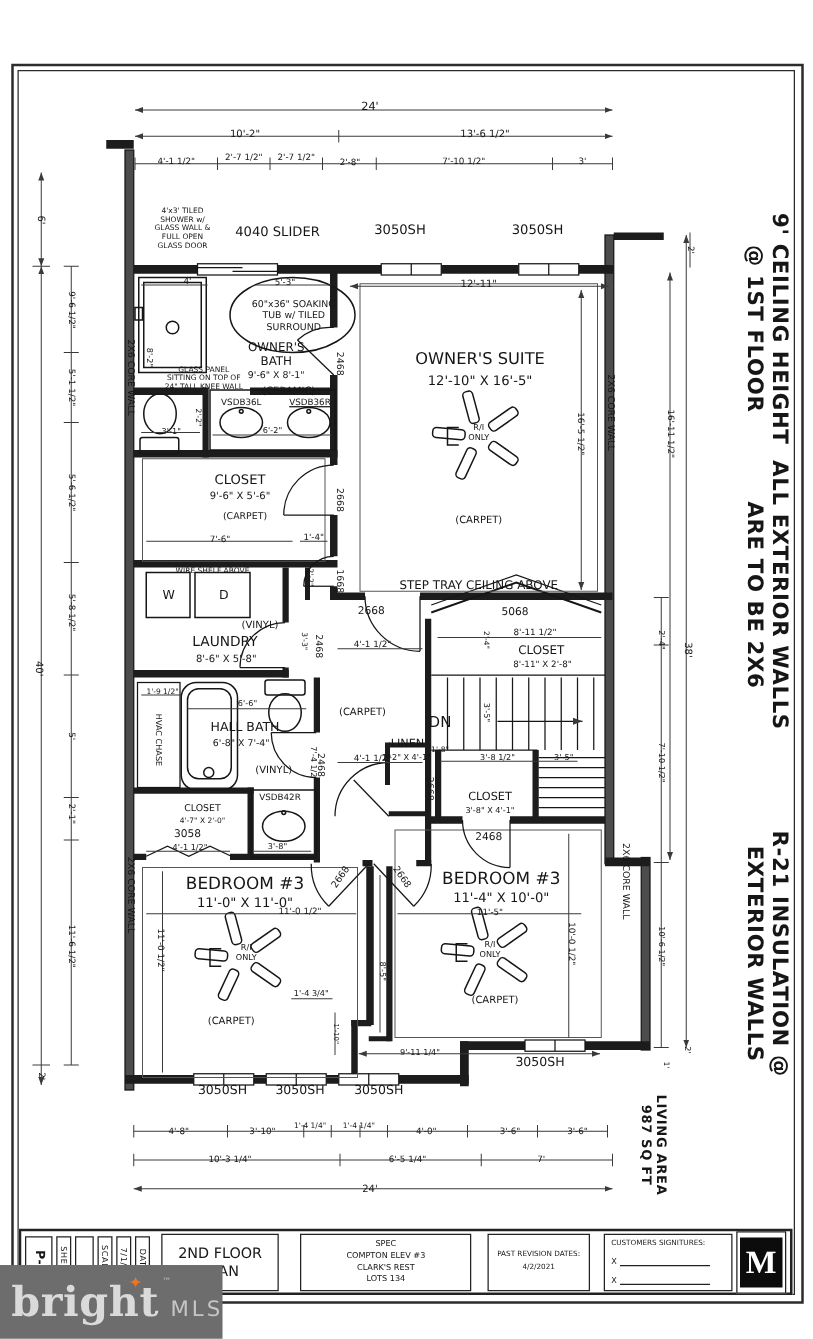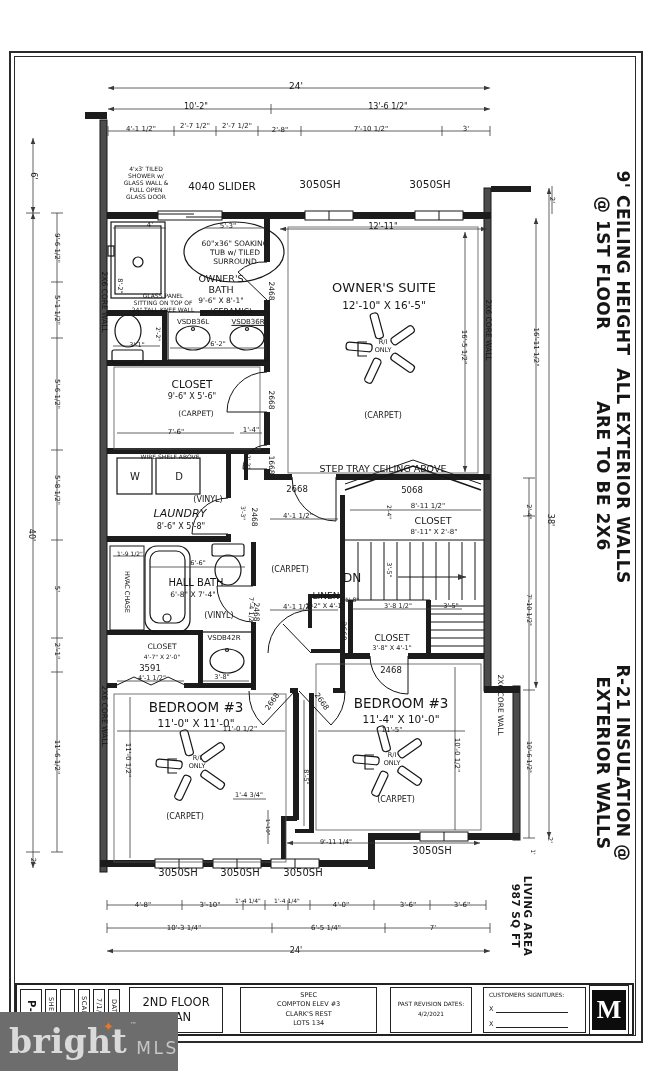--- a/index.html
+++ b/index.html
@@ -372,21 +372,21 @@
       <div class="lbl" style="left: 196px; top: 414px; font-size: 7.5px; transform: translate(-50%, -50%);">(CARPET)</div>
       <div class="lbl" style="left: 176px; top: 432px; font-size: 7px; transform: translate(-50%, -50%);">7'-6"</div>
       <div class="lbl" style="left: 251px; top: 430px; font-size: 7px; transform: translate(-50%, -50%);">1'-4"</div>
       <div class="lbl" style="left: 271px; top: 400px; font-size: 7.5px; transform: translate(-50%, -50%) rotate(90deg);">2668</div>
       <div class="lbl" style="left: 271px; top: 465px; font-size: 7.5px; transform: translate(-50%, -50%) rotate(90deg);">1668</div>
       <div class="lbl" style="left: 248px; top: 462px; font-size: 6px; transform: translate(-50%, -50%) rotate(90deg);">2'-2"</div>
       <div class="lbl" style="left: 170px; top: 457px; font-size: 6px; transform: translate(-50%, -50%);">WIRE SHELF ABOVE</div>
       <div class="lbl" style="left: 135px; top: 477px; font-size: 10px; transform: translate(-50%, -50%);">W</div>
       <div class="lbl" style="left: 179px; top: 477px; font-size: 10px; transform: translate(-50%, -50%);">D</div>
       <div class="lbl" style="left: 208px; top: 500px; font-size: 8px; transform: translate(-50%, -50%);">(VINYL)</div>
-      <div class="lbl" style="left: 180px; top: 514px; font-size: 11px; transform: translate(-50%, -50%); font-style: italic;">LAUNDRY</div>
+      <div class="lbl" style="left: 180px; top: 514px; font-size: 11px; transform: translate(-50%, -50%);">LAUNDRY</div>
       <div class="lbl" style="left: 181px; top: 527px; font-size: 8px; transform: translate(-50%, -50%);">8'-6" X 5'-8"</div>
       <div class="lbl" style="left: 254px; top: 517px; font-size: 7.5px; transform: translate(-50%, -50%) rotate(90deg);">2468</div>
       <div class="lbl" style="left: 243px; top: 513px; font-size: 6px; transform: translate(-50%, -50%) rotate(90deg);">3'-3"</div>
       <div class="lbl" style="left: 297px; top: 489px; font-size: 8.5px; transform: translate(-50%, -50%);">2668</div>
       <div class="lbl" style="left: 298px; top: 516px; font-size: 7px; transform: translate(-50%, -50%);">4'-1 1/2"</div>
       <div class="lbl" style="left: 290px; top: 570px; font-size: 8px; transform: translate(-50%, -50%);">(CARPET)</div>
       <div class="lbl" style="left: 298px; top: 607px; font-size: 7px; transform: translate(-50%, -50%);">4'-1 1/2"</div>
       <div class="lbl" style="left: 250px; top: 611px; font-size: 6.5px; transform: translate(-50%, -50%) rotate(90deg);">7'-4 1/2"</div>
       <div class="lbl" style="left: 412px; top: 490px; font-size: 8.5px; transform: translate(-50%, -50%);">5068</div>
       <div class="lbl" style="left: 428px; top: 506px; font-size: 7px; transform: translate(-50%, -50%);">8'-11 1/2"</div>
@@ -407,21 +407,21 @@
       <div class="lbl" style="left: 130px; top: 554px; font-size: 6px; transform: translate(-50%, -50%);">1'-9 1/2"</div>
       <div class="lbl" style="left: 126px; top: 592px; font-size: 6.5px; transform: translate(-50%, -50%) rotate(90deg);">HVAC CHASE</div>
       <div class="lbl" style="left: 198px; top: 564px; font-size: 6.5px; transform: translate(-50%, -50%);">6'-6"</div>
       <div class="lbl" style="left: 196px; top: 583px; font-size: 10px; transform: translate(-50%, -50%);">HALL BATH</div>
       <div class="lbl" style="left: 193px; top: 595px; font-size: 7.5px; transform: translate(-50%, -50%);">6'-8" X 7'-4"</div>
       <div class="lbl" style="left: 219px; top: 616px; font-size: 8px; transform: translate(-50%, -50%);">(VINYL)</div>
       <div class="lbl" style="left: 224px; top: 638px; font-size: 7px; transform: translate(-50%, -50%);">VSDB42R</div>
       <div class="lbl" style="left: 256px; top: 612px; font-size: 7.5px; transform: translate(-50%, -50%) rotate(90deg);">2468</div>
       <div class="lbl" style="left: 162px; top: 647px; font-size: 7.5px; transform: translate(-50%, -50%);">CLOSET</div>
       <div class="lbl" style="left: 162px; top: 657px; font-size: 6px; transform: translate(-50%, -50%);">4'-7" X 2'-0"</div>
-      <div class="lbl" style="left: 150px; top: 668px; font-size: 8.5px; transform: translate(-50%, -50%);">3591</div>
+      <div class="lbl" style="left: 150px; top: 668px; font-size: 8.5px; transform: translate(-50%, -50%);">3058</div>
       <div class="lbl" style="left: 152px; top: 679px; font-size: 6.5px; transform: translate(-50%, -50%);">4'-1 1/2"</div>
       <div class="lbl" style="left: 222px; top: 678px; font-size: 6.5px; transform: translate(-50%, -50%);">3'-8"</div>
       <div class="lbl" style="left: 196px; top: 708px; font-size: 13.5px; transform: translate(-50%, -50%);">BEDROOM #3</div>
       <div class="lbl" style="left: 196px; top: 723px; font-size: 10.5px; transform: translate(-50%, -50%);">11'-0" X 11'-0"</div>
       <div class="lbl" style="left: 240px; top: 729px; font-size: 7px; transform: translate(-50%, -50%);">11'-0 1/2"</div>
       <div class="lbl" style="left: 128px; top: 760px; font-size: 7px; transform: translate(-50%, -50%) rotate(90deg);">11'-0 1/2"</div>
       <div class="lbl" style="left: 197px; top: 763px; font-size: 6.5px; transform: translate(-50%, -50%);">R/I
 ONLY</div>
       <div class="lbl" style="left: 185px; top: 817px; font-size: 8px; transform: translate(-50%, -50%);">(CARPET)</div>
       <div class="lbl" style="left: 249px; top: 796px; font-size: 6.5px; transform: translate(-50%, -50%);">1'-4 3/4"</div>

